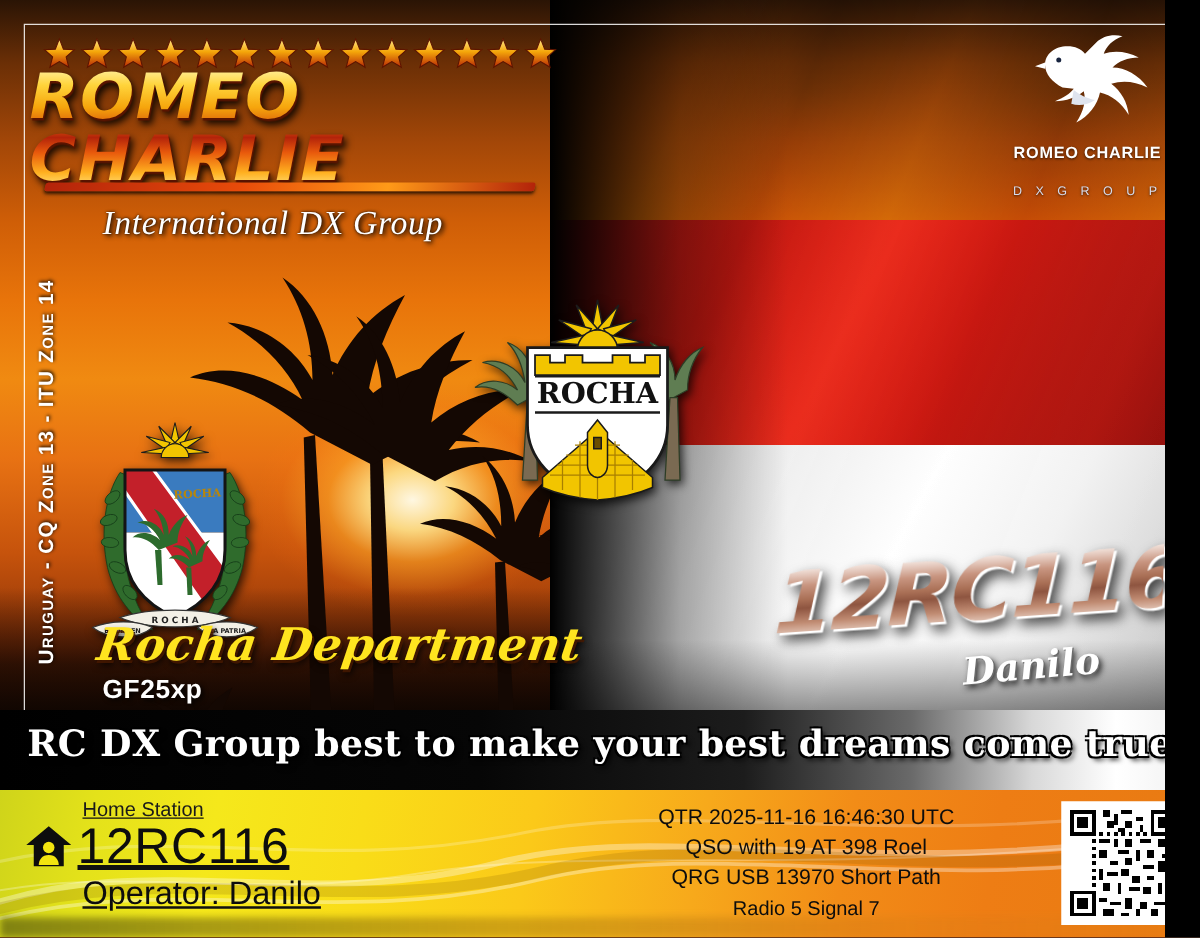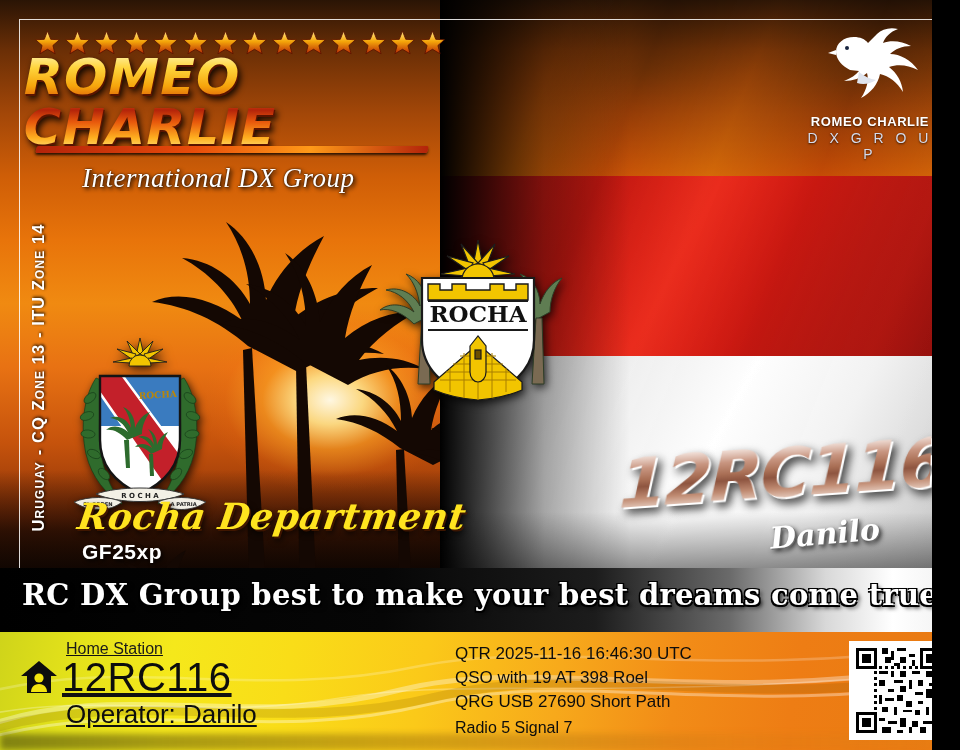--- a/index.html
+++ b/index.html
@@ -108,21 +108,21 @@
 
   
   .dove-block{ position:absolute; left:800px; top:26px; width:140px; text-align:center; }
   .dove-block svg{ display:block; margin:0 auto; }
   .dove-name{
     margin-top:2px; color:#ffffff; font-size:13px; font-weight:bold;
     letter-spacing:0.6px;
     text-shadow:0 1px 2px rgba(0,0,0,0.7);
   }
   .dove-sub{
-    color:#d6dced; font-size:14px; letter-spacing:4px; margin-top:1px;
+    color:#d6dced; font-size:10px; letter-spacing:4px; margin-top:19px;
     text-shadow:0 1px 2px rgba(0,0,0,0.7);
   }
 
   
   .coa-uruguay{ position:absolute; left:70px; top:336px; width:140px; height:190px; }
   .coa-rocha  { position:absolute; left:378px; top:232px; width:200px; height:190px; }
   .coa-uruguay svg, .coa-rocha svg{ display:block; width:100%; height:100%;
     filter:drop-shadow(2px 3px 4px rgba(0,0,0,0.75)); }
 
   
@@ -199,21 +199,21 @@
   }
 
   .home-group{ position:absolute; left:20px; top:640px; width:400px; color:#111;text-decoration:underline; }
   .home-label{ margin-left:46px; font-size:16px; color:#1a1a1a; }
   .home-row{ display:flex; align-items:center; margin-top:-1px; }
   .home-icon{ width:38px; height:36px; margin-right:4px; }
   .home-call{ font-size:40px; color:#0d0d0d; letter-spacing:0.5px; line-height:1; }
   .home-op{ margin-left:46px; margin-top:2px; font-size:26px; color:#0d0d0d; }
 
   .qso-group{ position:absolute; left:455px; top:642px; width:380px; color:#111; }
-  .qso-line{ font-size:17px; line-height:1.42; color:#0d0d0d; }
+  .qso-line{ font-size:17px; line-height:1.42; color:#0d0d0d;text-align:center; }
   .qso-line.small{ font-size:16px; margin-top:3px; }
 
   .qr-wrap{
     position:absolute; left:849px; top:641px; width:99px; height:99px;
     background:#ffffff; padding:7px;
   }
   .qr-wrap svg{ display:block; width:85px; height:85px; }
 </style>
 </head>
 <body>
@@ -517,21 +517,21 @@
         <path d="M19 25 C13.5 25 11 29 11 33 L27 33 C27 29 24.5 25 19 25 Z" fill="#f3e40f"></path>
       </svg>
       <div class="home-call">12RC116</div>
     </div>
     <div class="home-op">Operator: Danilo</div>
   </div>
 
   <div class="qso-group">
     <div class="qso-line">QTR 2025-11-16 16:46:30 UTC</div>
     <div class="qso-line">QSO with 19 AT 398 Roel</div>
-    <div class="qso-line">QRG USB 27690 Short Path</div>
+    <div class="qso-line">QRG USB 13970 Short Path</div>
     <div class="qso-line small">Radio 5 Signal 7</div>
   </div>
 
   <div class="qr-wrap">
     <svg viewBox="0 0 29 29" shape-rendering="crispEdges">
       <rect width="29" height="29" fill="#fff"></rect>
       <g fill="#000">
 
         <rect x="0" y="0" width="7" height="1"></rect>
           <rect x="0" y="6" width="7" height="1"></rect>

